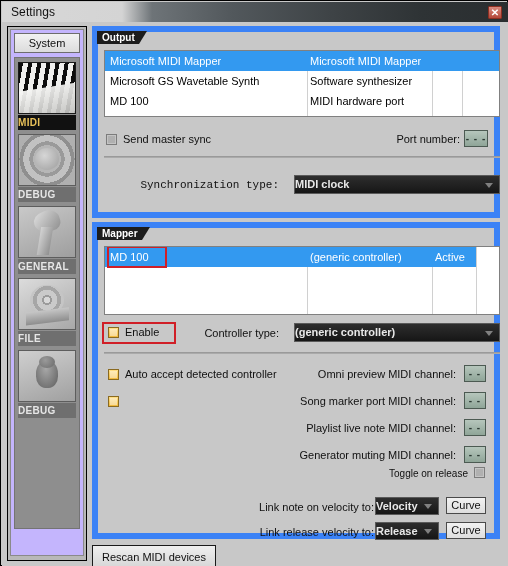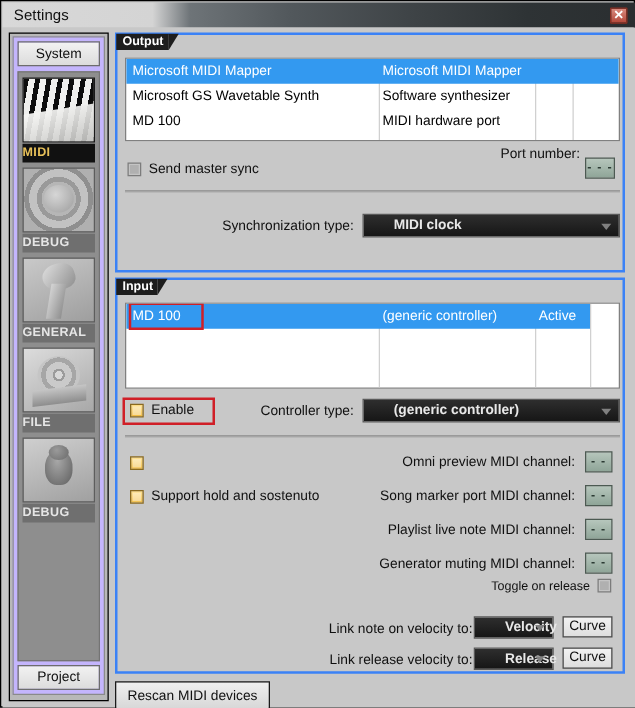--- a/index.html
+++ b/index.html
@@ -217,21 +217,21 @@
   #content {
     position: absolute; left: 90px; top: 4px;
     width: 412px; height: 535px;
     background: #c8c8c8;
   }
 
   
   .group {
     position: absolute;
     background: #c8c8c8;
-    border: 2px solid #3b82f6;
+    border: 6px solid #3b82f6;
     box-sizing: border-box;
   }
   .group-tab {
     position: absolute; left: -1px; top: -1px;
     height: 13px;
     background: #1d1d1d;
     color: #fff;
     font-size: 10px;
     font-weight: bold;
     line-height: 13px;
@@ -339,21 +339,21 @@
   .ddown {
     position: absolute;
     background: linear-gradient(#2e2e2e, #161616);
     border: 1px solid #5a5a5a;
     box-sizing: border-box;
     color: #e8e8e8;
     font-size: 11px;
     font-weight: bold;
   }
   .ddown .val {
-    position: absolute; left: 24px; top: 0; bottom: 0;
+    position: absolute; left: 0; top: 0; bottom: 0;
     line-height: 17px;
     white-space: nowrap;
   }
   .ddown .arrow {
     position: absolute; right: 6px; top: 50%;
     margin-top: -2px;
     width: 0; height: 0;
     border-style: solid;
     border-width: 5px 4px 0 4px;
     border-color: #808080 transparent transparent transparent;
@@ -459,21 +459,20 @@
 
           <div class="icon-item" style="top:292px;">
             <div class="icon-thumb">
               <div class="art art-debug"></div>
             </div>
             <div class="icon-caption">DEBUG</div>
           </div>
 
         </div>
 
-        <div class="side-tab" id="tab-project">Project</div>
       </div>
     </div>
 
     <div id="content">
 
       <div class="group" id="group-output">
         <div class="group-tab">Output</div>
 
         <div class="device-table" id="output-table">
           <div class="col-sep s1"></div>
@@ -490,36 +489,36 @@
           </div>
           <div class="dev-row">
             <span class="dev-c1">MD 100</span>
             <span class="dev-c2">MIDI hardware port</span>
           </div>
         </div>
 
         <div class="cb grey" style="left:8px; top:102px;"></div>
         <div class="cb-label" style="left:25px; top:101px;">Send master sync</div>
 
-        <div class="rlabel" style="right:34px; top:89px;">Port number:</div>
+        <div class="rlabel" style="right:34px; top:101px;">Port number:</div>
         <div class="numbox wide" style="right:6px; top:98px;">
           <span class="dashes">- - -</span>
         </div>
 
         <div class="hr-sep" style="left:6px; top:124px; width:396px;"></div>
 
-        <div class="rlabel" style="right:215px; top:147px;">Synchronization type:</div>
+        <div class="rlabel" style="right:215px; top:147px;font-family:Liberation Mono, monospace;">Synchronization type:</div>
         <div class="ddown" style="left:196px; top:143px; width:206px; height:19px;">
           <span class="val">MIDI clock</span>
           <span class="arrow"></span>
         </div>
       </div>
 
       <div class="group" id="group-input">
-        <div class="group-tab">Input</div>
+        <div class="group-tab">Mapper</div>
 
         <div class="device-table" id="input-table">
           <div class="col-sep s1"></div>
           <div class="col-sep s2"></div>
           <div class="col-sep s3"></div>
 
           <div class="dev-row sel">
             <span class="dev-c1">MD 100</span>
             <span class="dev-c2">(generic controller)</span>
             <span class="dev-c3">Active</span>
@@ -533,23 +532,23 @@
 
         <div class="rlabel" style="right:215px; top:99px;">Controller type:</div>
         <div class="ddown" style="left:196px; top:95px; width:206px; height:19px;">
           <span class="val">(generic controller)</span>
           <span class="arrow"></span>
         </div>
 
         <div class="hr-sep" style="left:6px; top:124px; width:396px;"></div>
 
         <div class="cb amber" style="left:10px; top:141px;"></div>
+        <div class="cb-label" style="left:27px; top:140px;">Auto accept detected controller</div>
 
         <div class="cb amber" style="left:10px; top:168px;"></div>
-        <div class="cb-label" style="left:27px; top:167px;">Support hold and sostenuto</div>
 
         <div class="rlabel" style="right:38px; top:140px;">Omni preview MIDI channel:</div>
         <div class="numbox" style="right:8px; top:137px;">
           <span class="dashes">- -</span>
         </div>
 
         <div class="rlabel" style="right:38px; top:167px;">Song marker port MIDI channel:</div>
         <div class="numbox" style="right:8px; top:164px;">
           <span class="dashes">- -</span>
         </div>

